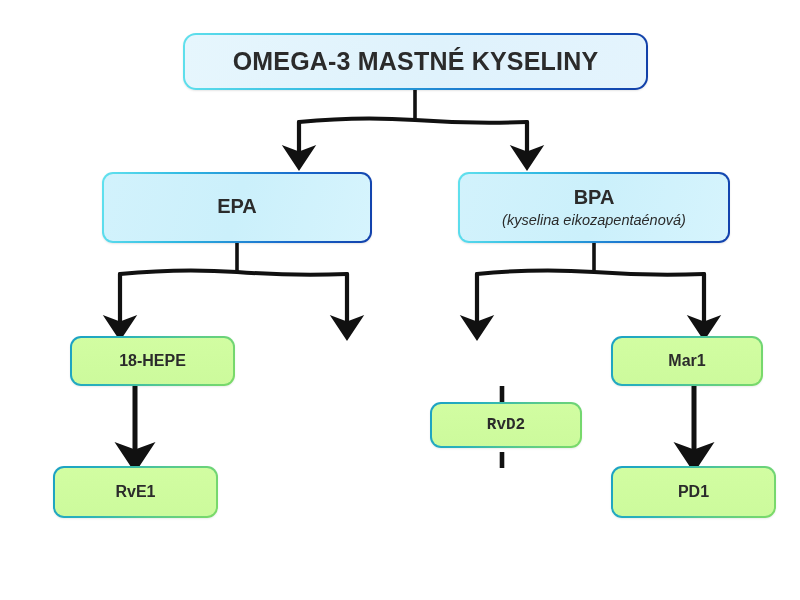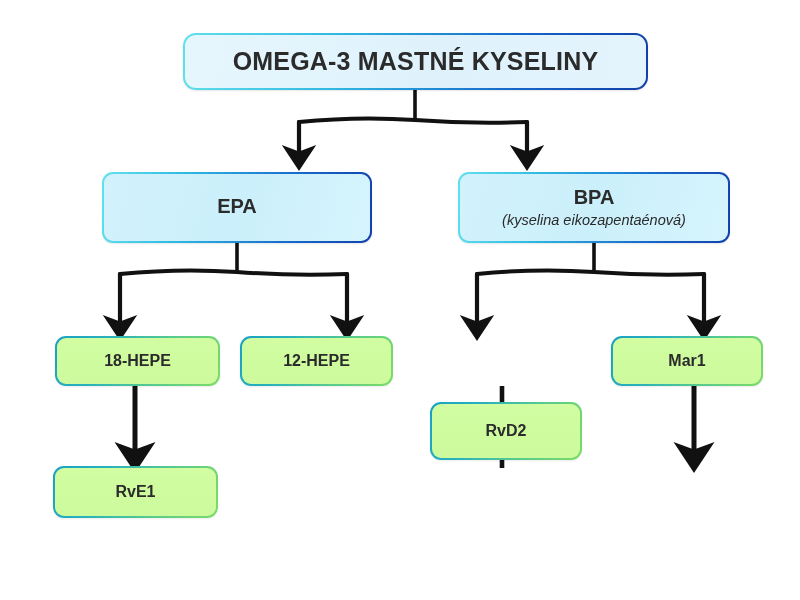--- a/index.html
+++ b/index.html
@@ -148,36 +148,36 @@
 
   <div class="node blue" style="left:102px; top:172px; width:270px; height:71px;">
     <span class="b-title">EPA</span>
   </div>
 
   <div class="node blue" style="left:458px; top:172px; width:272px; height:71px;">
     <span class="b-title">BPA</span>
     <span class="b-sub">(kyselina eikozapentaénová)</span>
   </div>
 
-  <div class="node green" style="left:55px; top:336px; width:165px; height:50px;">
+  <div class="node green" style="left:70px; top:336px; width:165px; height:50px;">
     <span class="g-label">18-HEPE</span>
   </div>
 
-  <div class="node green" style="left:240px; top:336px; width:153px; height:50px;">
-    <span class="g-label">12-HEPE</span>
-  </div>
 
 
   <div class="node green" style="left:611px; top:336px; width:152px; height:50px;justify-content:center;">
     <span class="g-label">Mar1</span>
   </div>
 
-  <div class="node green" style="left:430px; top:402px; width:152px; height:58px;">
+  <div class="node green" style="left:430px; top:402px; width:152px; height:46px;font-family:Liberation Mono, monospace;">
     <span class="g-label">RvD2</span>
   </div>
 
   <div class="node green" style="left:53px; top:466px; width:165px; height:52px;">
     <span class="g-label">RvE1</span>
   </div>
 
 
+  <div class="node green" style="left:611px; top:466px; width:165px; height:52px;">
+    <span class="g-label">PD1</span>
+  </div>
 
 </div>
 
 </body></html>

